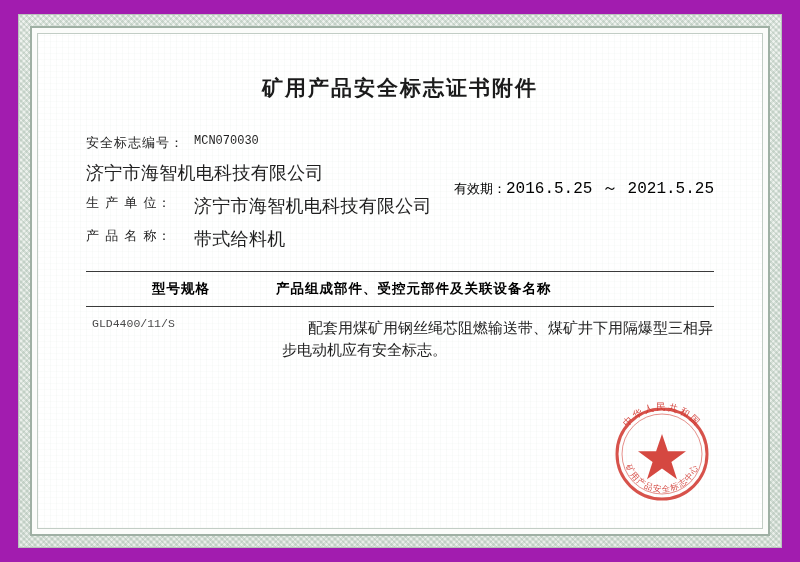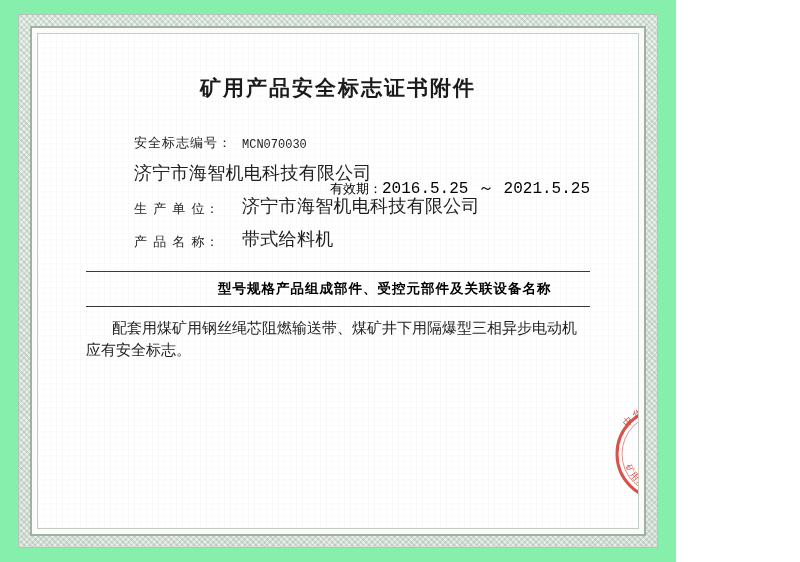--- a/index.html
+++ b/index.html
@@ -8,23 +8,23 @@
   }
   body {
     width: 800px;
     height: 562px;
     background: #ffffff;
     font-family: "Liberation Serif", serif;
     overflow: hidden;
   }
   .page {
     position: relative;
-    width: 676px;
+    width: 800px;
     height: 562px;
-    background: #86efac;
+    background: #a21caf;
     box-sizing: border-box;
   }
   
   .frame-outer {
     position: absolute;
     left: 18px;
     top: 14px;
     right: 18px;
     bottom: 14px;
     border: 1px solid #b8c3bb;
@@ -78,23 +78,22 @@
     margin-top: 40px;
     font-family: "DejaVu Sans", sans-serif;
   }
   .meta {
     margin-top: 32px;
     font-size: 13px;
     color: #1f1f1f;
   }
   .meta-row {
     display: flex;
-    align-items: flex-end;
+    align-items: flex-start;
     margin-bottom: 9px;
-    margin-left: 48px;
   }
   .meta-label {
     width: 108px;
     letter-spacing: 1px;
     white-space: nowrap;
     font-family: "DejaVu Sans", sans-serif;
   }
   .meta-value {
     font-family: "DejaVu Sans", sans-serif;
     font-size: 18px;
@@ -129,21 +128,21 @@
     align-items: center;
     height: 34px;
     border-bottom: 1px solid #3a3a3a;
     font-family: "DejaVu Sans", sans-serif;
     font-size: 13.5px;
     font-weight: bold;
     letter-spacing: 1px;
   }
   .col-spec {
     width: 190px;
-    text-align: right;
+    text-align: center;
     flex: 0 0 190px;
   }
   .col-parts {
     flex: 1 1 auto;
     text-align: left;
   }
   .tbl-body {
     display: flex;
     min-height: 230px;
   }
@@ -219,20 +218,21 @@
         </div>
 
       </div>
 
       <div class="tbl">
         <div class="tbl-head">
           <div class="col-spec">型号规格</div>
           <div class="col-parts">产品组成部件、受控元部件及关联设备名称</div>
         </div>
         <div class="tbl-body">
+          <div class="cell-spec">GLD4400/11/S</div>
           <div class="cell-parts">配套用煤矿用钢丝绳芯阻燃输送带、煤矿井下用隔爆型三相异步电动机应有安全标志。</div>
         </div>
       </div>
 
     </div>
 
     <div class="seal">
       <svg width="128" height="128" viewBox="0 0 128 128" xmlns="http://www.w3.org/2000/svg">
         <defs>
           <path id="arcTop" d="M 20,64 A 44,44 0 0 1 108,64"></path>

